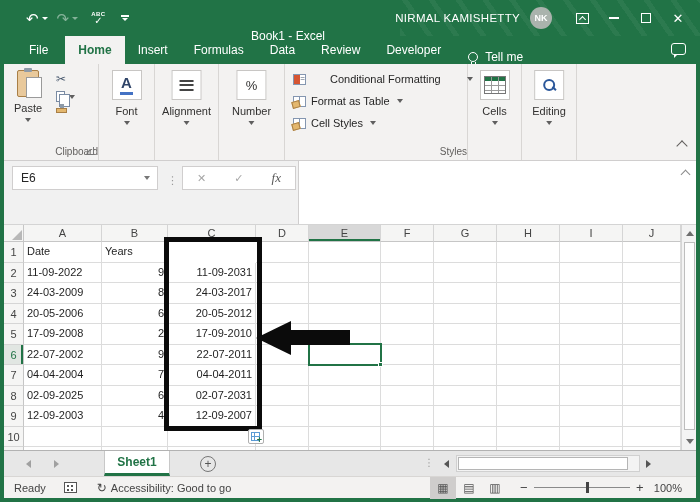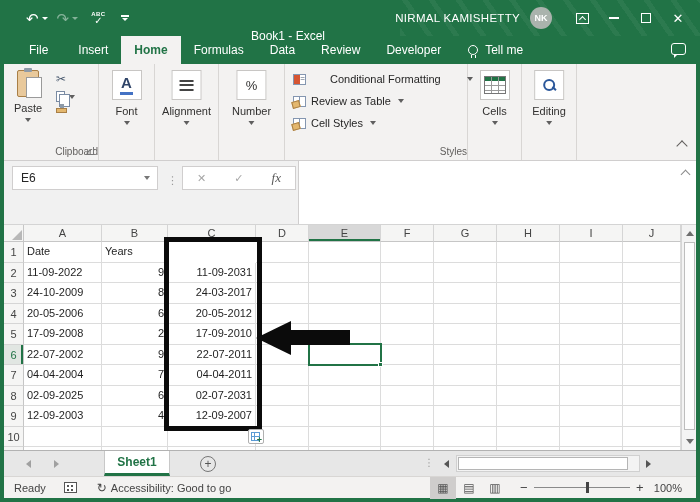--- a/index.html
+++ b/index.html
@@ -25,21 +25,21 @@
   .avatar { width:22px; height:22px; border-radius:50%; background:#aab3ad; color:#fff; font-size:9px; font-weight:bold;
             display:flex; align-items:center; justify-content:center; margin-right:14px; }
   .wbtn { width:32px; height:36px; display:flex; align-items:center; justify-content:center; }
   .rdo-ic { position:relative; width:13px; height:11px; border:1.3px solid #fff; }
   .rdo-ic::after { content:''; position:absolute; left:3.2px; top:3.5px; width:4px; height:4px; border-left:1.3px solid #fff; border-top:1.3px solid #fff; transform:rotate(45deg); }
   .min-ic { width:10px; height:1.5px; background:#fff; }
   .max-ic { width:10px; height:10px; border:1.3px solid #fff; }
   .close-ic { font-size:13px; line-height:1; }
 
   
-  .tabrow { position:absolute; left:0; top:36px; width:700px; height:28px; display:flex; align-items:center; padding-left:12px; }
+  .tabrow { position:absolute; left:0; top:36px; width:700px; height:28px; display:flex; align-items:flex-end; padding-left:12px; }
   .rtab { color:#fff; font-size:12px; line-height:28px; padding:0 13px; white-space:nowrap; }
   .rtab.file { padding:0 17px; }
   .rtab.active { background:#f3f2f1; color:#217346; font-weight:bold; }
   .tellme { display:flex; align-items:center; gap:7px; color:#fff; font-size:12px; margin-left:14px; }
   .bulb { position:relative; width:10px; height:10px; border:1.4px solid #fff; border-radius:50%; }
   .bulb::after { content:''; position:absolute; left:2.1px; bottom:-4px; width:3px; height:3px; border-left:1.4px solid #fff; border-right:1.4px solid #fff; }
   .comment-ic { position:absolute; right:14px; top:7px; width:15px; height:12px; border:1.4px solid #fff; border-radius:3px; }
   .comment-ic::after { content:''; position:absolute; left:2px; bottom:-4px; width:0; height:0; border-top:4px solid #fff; border-right:4px solid transparent; }
 
   
@@ -207,22 +207,22 @@
       <span class="wbtn">
           <span class="max-ic"></span>
         </span>
       <span class="wbtn close-ic">✕</span>
     </div>
   </div>
 
   <div class="tabrow">
     <div style="display:flex;">
         <div class="rtab file">File</div>
+        <div class="rtab active">Home</div>
         <div class="rtab">Insert</div>
-        <div class="rtab active">Home</div>
         <div class="rtab">Formulas</div>
         <div class="rtab">Data</div>
         <div class="rtab">Review</div>
         <div class="rtab">Developer</div>
       </div>
     <div class="tellme">
       <span class="bulb"></span>
       <span>Tell me</span>
     </div>
     <span class="comment-ic"></span>
@@ -282,21 +282,21 @@
     </div>
 
     <div class="rgroup g-styles">
       <div class="style-row" style="top:9px;gap:24px;">
         <span class="mini mini-cf"></span>
         <span>Conditional Formatting</span>
         <span class="car"></span>
       </div>
       <div class="style-row" style="top:31px;">
         <span class="mini mini-tbl"></span>
-        <span>Review as Table</span>
+        <span>Format as Table</span>
         <span class="car"></span>
       </div>
       <div class="style-row" style="top:53px;">
         <span class="mini mini-tbl"></span>
         <span>Cell Styles</span>
         <span class="car"></span>
       </div>
       <div class="grp-label">Styles</div>
     </div>
 
@@ -378,21 +378,21 @@
           <div class="cell" style="width: 53px;"></div>
           <div class="cell" style="width: 72px;"></div>
           <div class="cell" style="width: 53px;"></div>
           <div class="cell" style="width: 63px;"></div>
           <div class="cell" style="width: 63px;"></div>
           <div class="cell" style="width: 63px;"></div>
           <div class="cell" style="width: 58px;"></div>
         </div>
         <div class="grow">
           <div class="rowhdr">3</div>
-          <div class="cell" style="width: 78px;">24-10-2009</div>
+          <div class="cell" style="width: 78px;">24-03-2009</div>
           <div class="cell right" style="width: 66px;">8</div>
           <div class="cell right" style="width: 88px;">24-03-2017</div>
           <div class="cell" style="width: 53px;"></div>
           <div class="cell" style="width: 72px;"></div>
           <div class="cell" style="width: 53px;"></div>
           <div class="cell" style="width: 63px;"></div>
           <div class="cell" style="width: 63px;"></div>
           <div class="cell" style="width: 63px;"></div>
           <div class="cell" style="width: 58px;"></div>
         </div>

